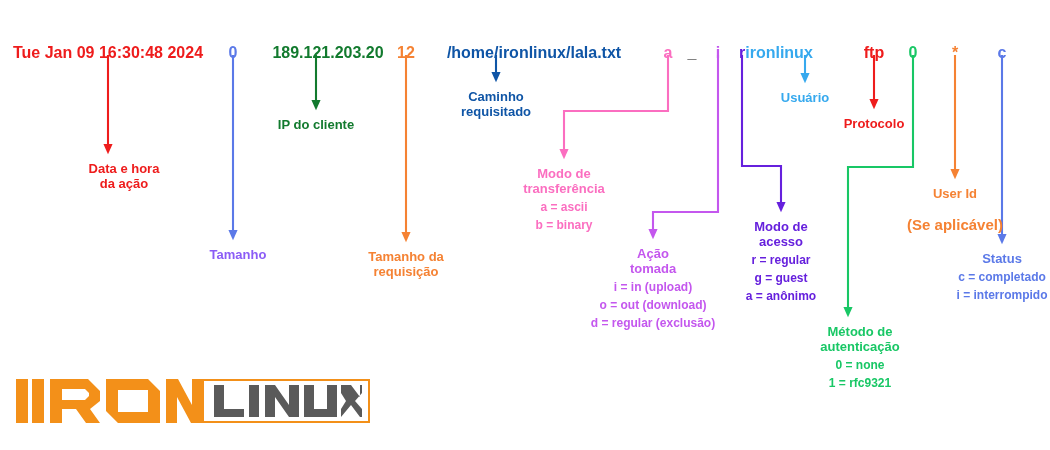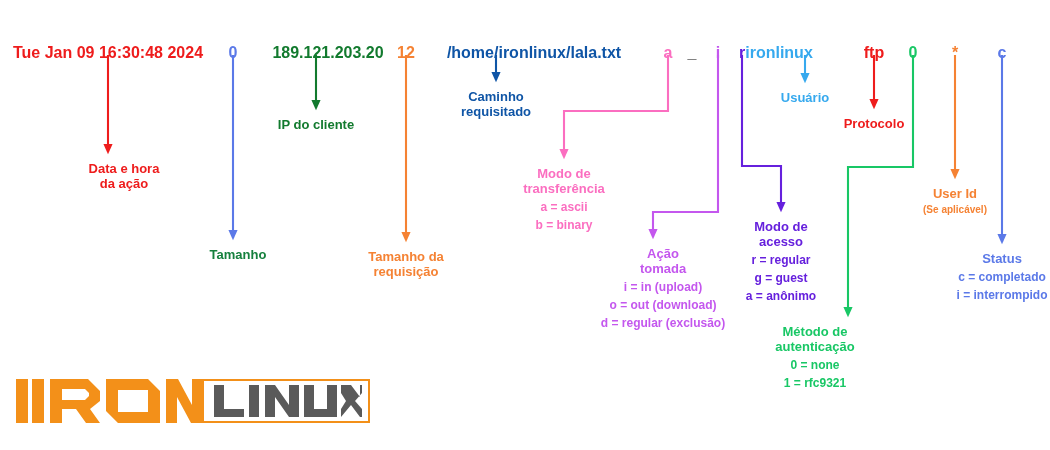--- a/index.html
+++ b/index.html
@@ -35,23 +35,23 @@
   }
   .label .sub{
     font-weight:bold;
     font-size:12px;
     display:block;
     line-height:1.35;
     margin-top:2px;
   }
   .label .note{
     font-weight:bold;
-    font-size:10px;
+    font-size:15px;
     display:block;
-    margin-top:2px;
+    margin-top:14px;
   }
 
   
   #wires{position:absolute;left:0;top:0;width:1050px;height:450px;pointer-events:none;}
 
   
   #logo{
     position:absolute;left:14px;top:371px;
     height:60px;display:flex;align-items:center;
   }
@@ -140,61 +140,61 @@
       <div class="token" style="left: 874px; top: 45px; color: rgb(238, 28, 28);">ftp</div>
       <div class="token" style="left: 913px; top: 45px; color: rgb(24, 199, 101);">0</div>
       <div class="token" style="left: 955px; top: 45px; color: rgb(245, 130, 51);">*</div>
       <div class="token" style="left: 1002px; top: 45px; color: rgb(91, 121, 232);">c</div>
     </div>
   <div id="labels-layer">
       <div class="label" style="left: 108px; top: 162px; color: rgb(238, 28, 28); margin-left: 16px;">
         <span class="title">Data e hora</span>
         <span class="title">da ação</span>
       </div>
-      <div class="label" style="left: 238px; top: 248px; color: #15803d;">
+      <div class="label" style="left: 238px; top: 248px; color: #8b5cf6;">
         <span class="title">Tamanho</span>
       </div>
       <div class="label" style="left: 316px; top: 118px; color: rgb(18, 122, 46);">
         <span class="title">IP do cliente</span>
       </div>
       <div class="label" style="left: 406px; top: 250px; color: rgb(245, 130, 51);">
         <span class="title">Tamanho da</span>
         <span class="title">requisição</span>
       </div>
       <div class="label" style="left: 496px; top: 90px; color: rgb(15, 85, 166);">
         <span class="title">Caminho</span>
         <span class="title">requisitado</span>
       </div>
       <div class="label" style="left: 564px; top: 167px; color: rgb(251, 110, 192);">
         <span class="title">Modo de</span>
         <span class="title">transferência</span>
         <span class="sub">a = ascii</span>
         <span class="sub">b = binary</span>
       </div>
-      <div class="label" style="left: 653px; top: 247px; color: rgb(196, 87, 238); margin-left: 10px;">
+      <div class="label" style="left: 653px; top: 247px; color: rgb(196, 87, 238);">
         <span class="title">Ação</span>
         <span class="title">tomada</span>
         <span class="sub">i = in (upload)</span>
         <span class="sub">o = out (download)</span>
         <span class="sub">d = regular (exclusão)</span>
       </div>
       <div class="label" style="left: 781px; top: 220px; color: rgb(102, 32, 221);">
         <span class="title">Modo de</span>
         <span class="title">acesso</span>
         <span class="sub">r = regular</span>
         <span class="sub">g = guest</span>
         <span class="sub">a = anônimo</span>
       </div>
       <div class="label" style="left: 805px; top: 91px; color: rgb(54, 169, 238);">
         <span class="title">Usuário</span>
       </div>
       <div class="label" style="left: 874px; top: 117px; color: rgb(238, 28, 28);">
         <span class="title">Protocolo</span>
       </div>
-      <div class="label" style="left: 815px; top: 325px; color: rgb(24, 199, 101);">
+      <div class="label" style="left: 860px; top: 325px; color: rgb(24, 199, 101);">
         <span class="title">Método de</span>
         <span class="title">autenticação</span>
         <span class="sub">0 = none</span>
         <span class="sub">1 = rfc9321</span>
       </div>
       <div class="label" style="left: 955px; top: 187px; color: rgb(245, 130, 51);">
         <span class="title">User Id</span>
         <span class="note">(Se aplicável)</span>
       </div>
       <div class="label" style="left: 1002px; top: 252px; color: rgb(91, 121, 232);">

